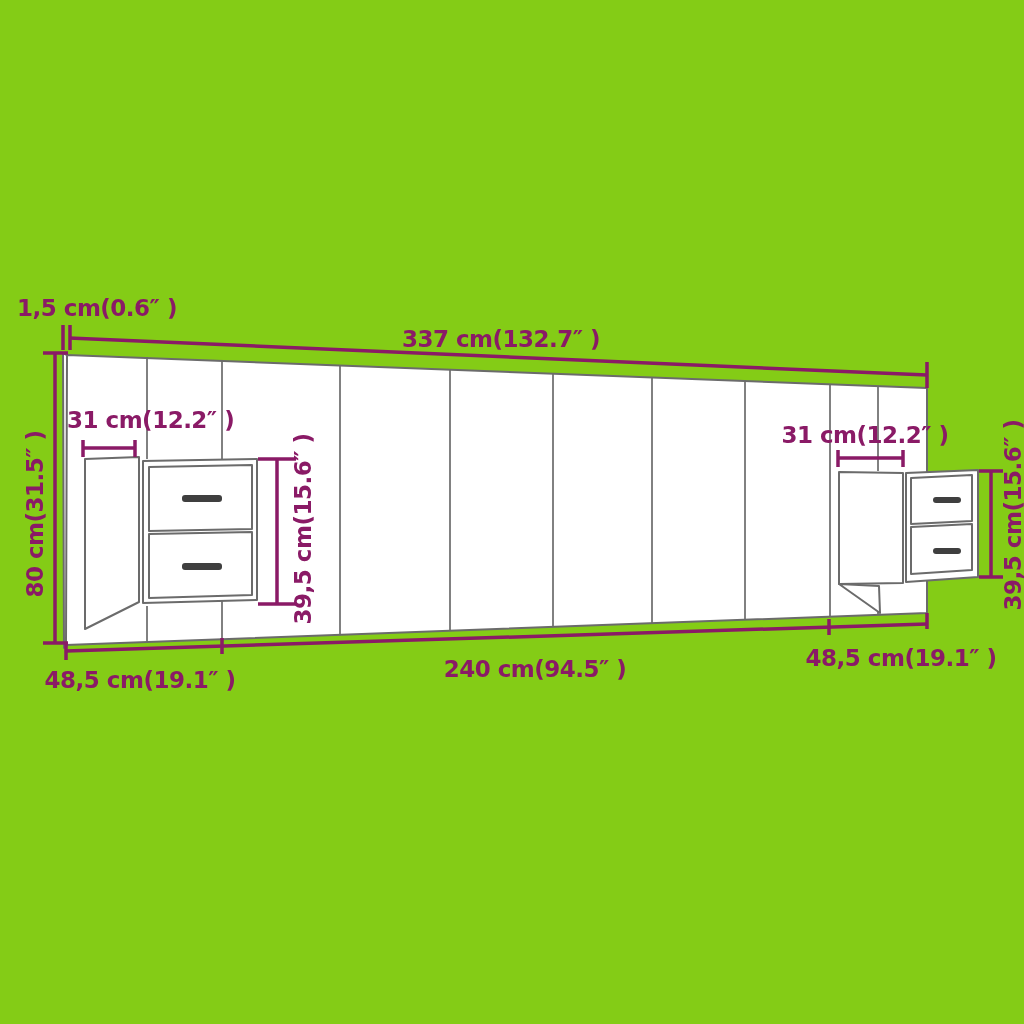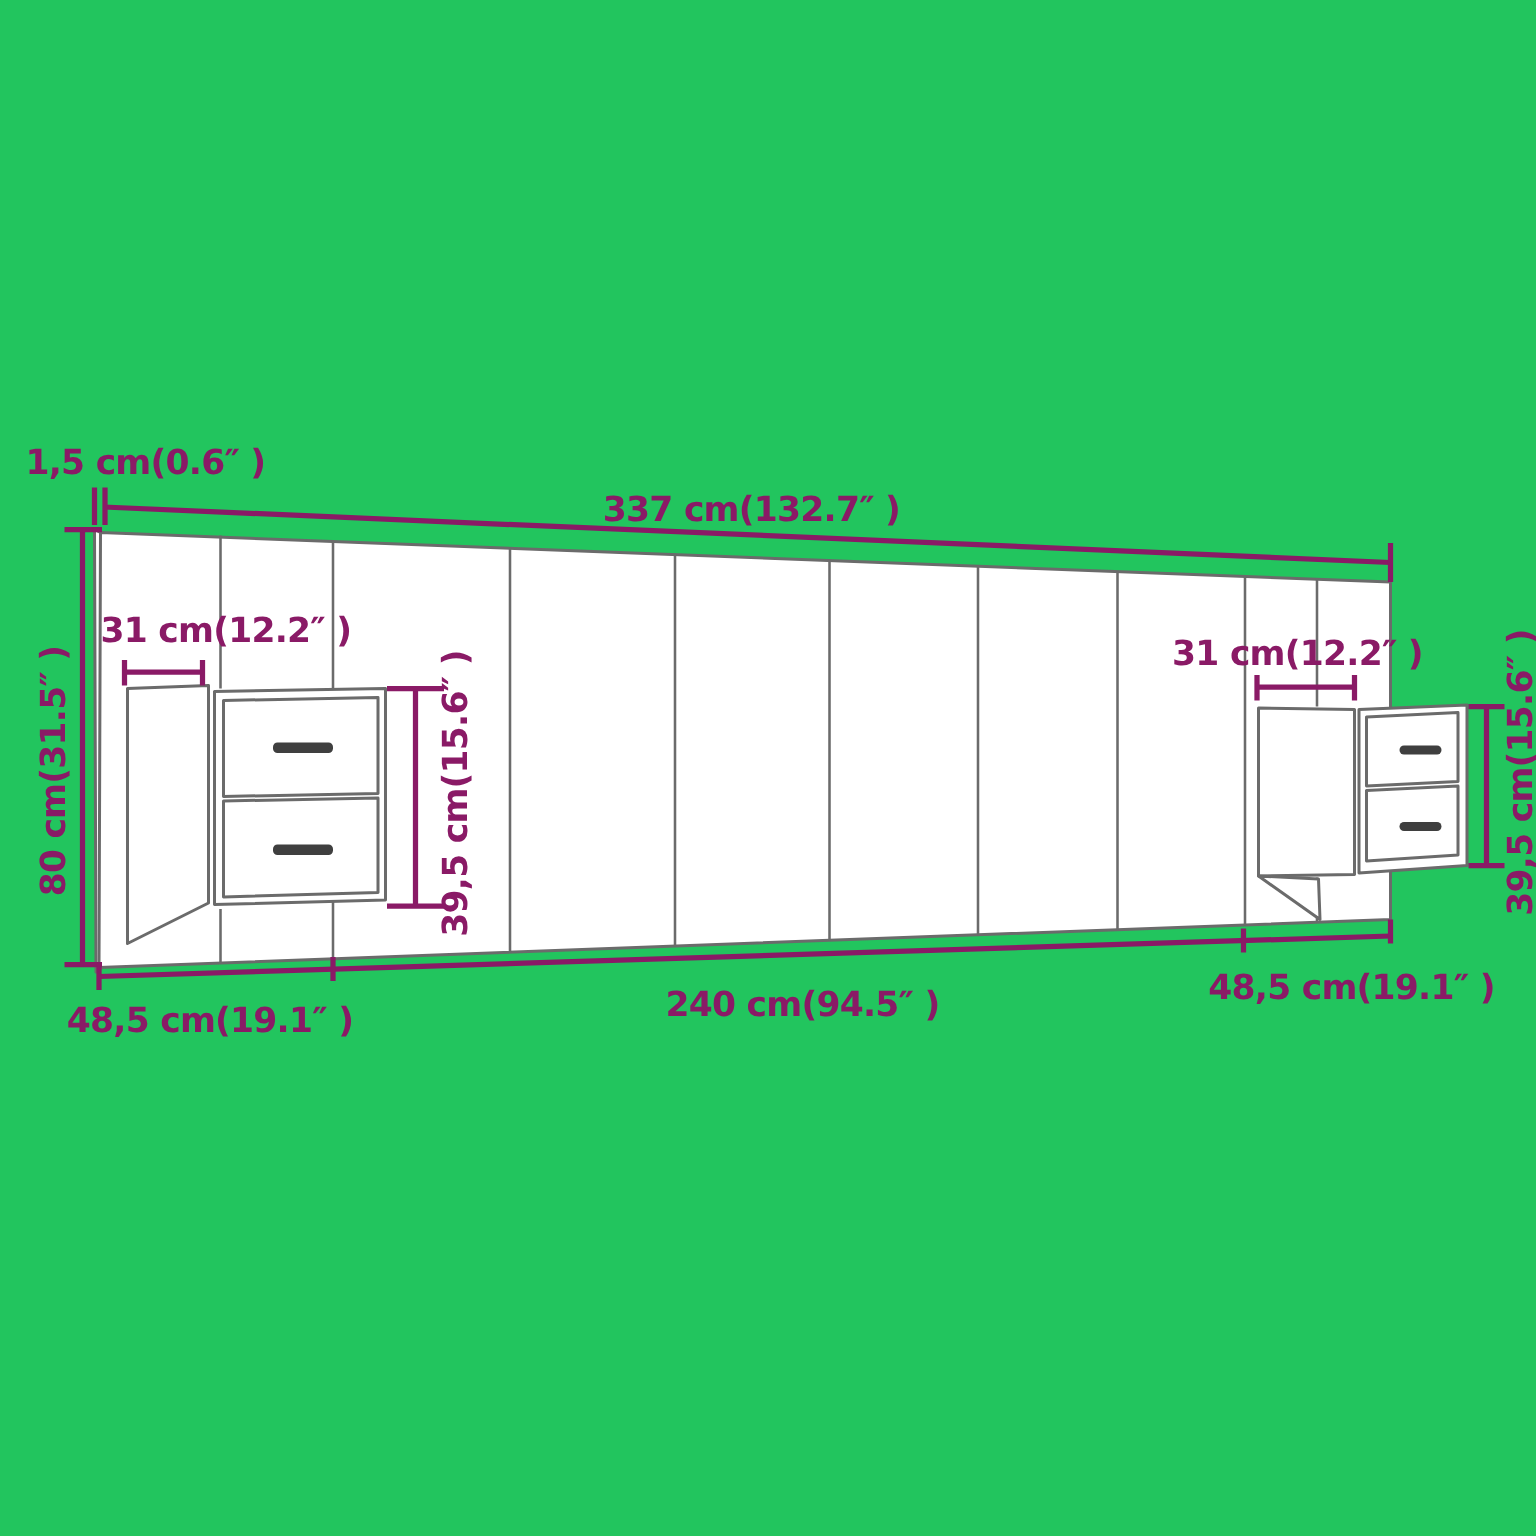--- a/index.html
+++ b/index.html
@@ -1,16 +1,16 @@
 <!DOCTYPE html>
 <html><head>
 <meta charset="utf-8">
 <style>
   html,body{margin:0;padding:0;background:#ffffff;}
-  .stage{position:relative;width:1024px;height:1024px;background:#22c55e;overflow:hidden;}
+  .stage{position:relative;width:1024px;height:1024px;background:#84cc16;overflow:hidden;}
   svg{display:block;}
   .dim-line{stroke:#8A1A66;stroke-width:3.5;fill:none;stroke-linecap:butt;}
   .outline{stroke:#6B6B6B;stroke-width:2;fill:#ffffff;stroke-linejoin:round;}
   .seam{stroke:#6B6B6B;stroke-width:1.7;fill:none;}
   .dim-text{font-family:"DejaVu Sans",sans-serif;font-weight:bold;font-size:23px;
             letter-spacing:-0.5px;fill:#8A1A66;}
   .handle{fill:#3F3F3F;stroke:none;}
 </style>
 </head>
 <body>

